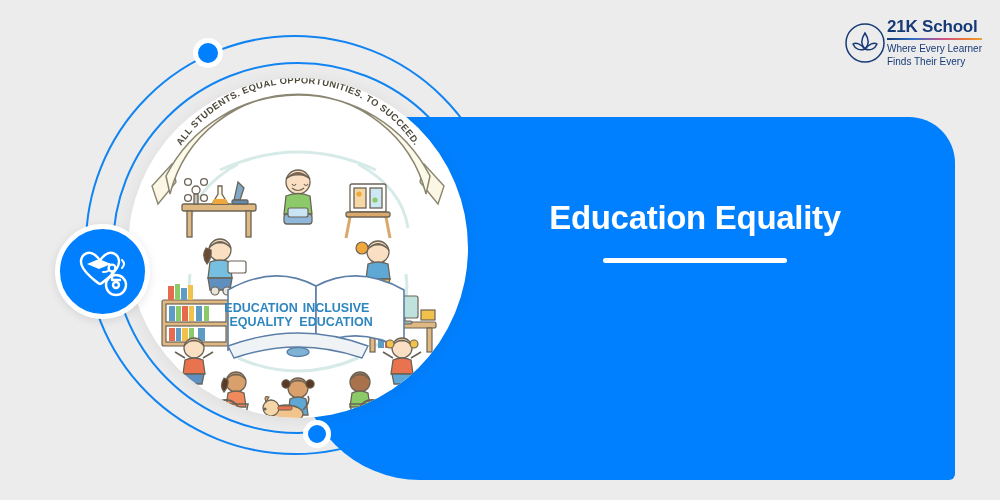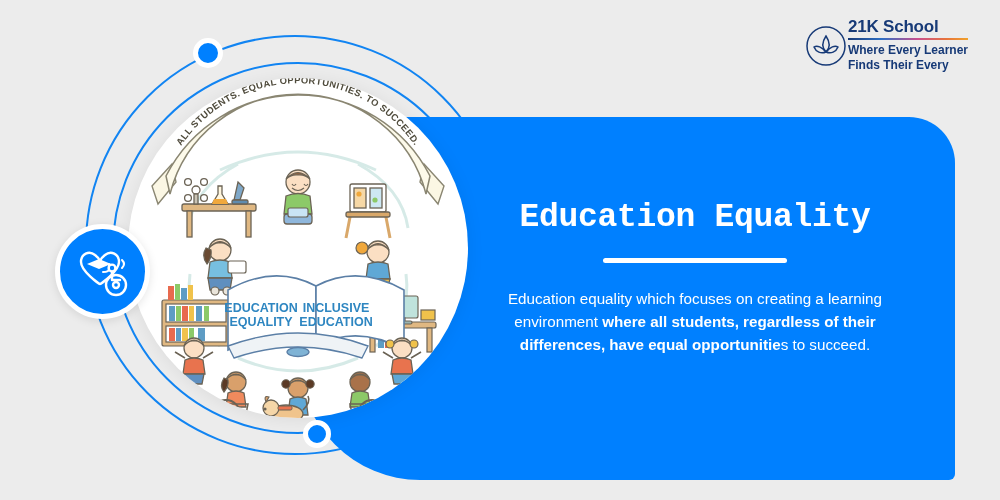--- a/index.html
+++ b/index.html
@@ -67,51 +67,50 @@
     border:5px solid #FFFFFF;
     box-shadow:0 2px 10px rgba(0,0,0,0.10);
     z-index:7;
     display:flex; align-items:center; justify-content:center;
   }
   .badge svg { width:64px; height:64px; }
 
   
   .logo {
     position:absolute;
-    right:32px; top:18px;
+    right:18px; top:18px;
     display:flex; align-items:center; gap:1px;
     z-index:8;
   }
   .logo-mark { width:42px; height:42px; flex:0 0 42px; }
   .logo-text { display:flex; flex-direction:column; }
   .logo-name {
     font-size:17px; font-weight:bold; color:#173A77;
     letter-spacing:-0.2px; line-height:1.05;
   }
   .logo-rule {
     height:2.5px; width:100%; margin:2px 0 3px 0;
     background:linear-gradient(90deg,#173A77 0%,#2F6FC4 28%,#C9508F 58%,#E8743B 82%,#F0A22B 100%);
   }
   .logo-tag {
-    font-size:12px; color:#173A77; line-height:1.25; font-weight:bold;
+    font-size:10px; color:#173A77; line-height:1.25; font-weight:normal;
   }
 
   
   .panel-content {
     position:absolute;
     left:460px; top:200px;
     width:470px;
     z-index:5;
     text-align:center;
     color:#FFFFFF;
   }
   .headline {
     font-size:33px; font-weight:bold; letter-spacing:-0.3px;
     line-height:1.1;
-    font-family:Liberation Mono, monospace;
   }
   .divider {
     width:184px; height:5px; background:#FFFFFF;
     border-radius:3px; margin:22px auto 24px auto;
   }
   .body-copy {
     font-size:15.2px; line-height:1.52; font-weight:normal;
     padding:0 14px;
   }
   .body-copy b { font-weight:bold; }
@@ -360,16 +359,13 @@
     <span class="logo-tag">
       <span>Where Every Learner</span><br>
       <span>Finds Their Every</span>
     </span>
   </span>
 </div>
 
 <div class="panel-content">
   <h1 class="headline">Education Equality</h1>
   <div class="divider"></div>
-  <p class="body-copy">
-    <span>Education equality  which focuses on creating a learning environment </span><b>where all students, regardless of their differences, have equal opportunitie</b><span>s to succeed.</span>
-  </p>
 </div>
 
 </body></html>

